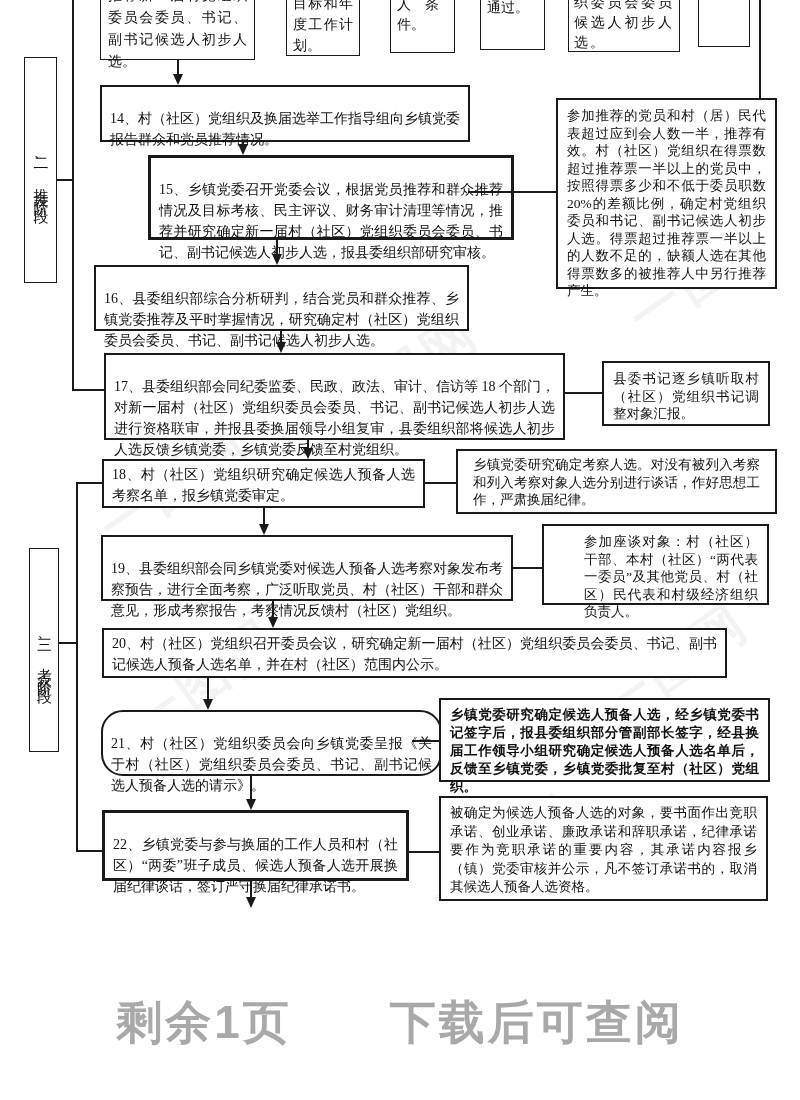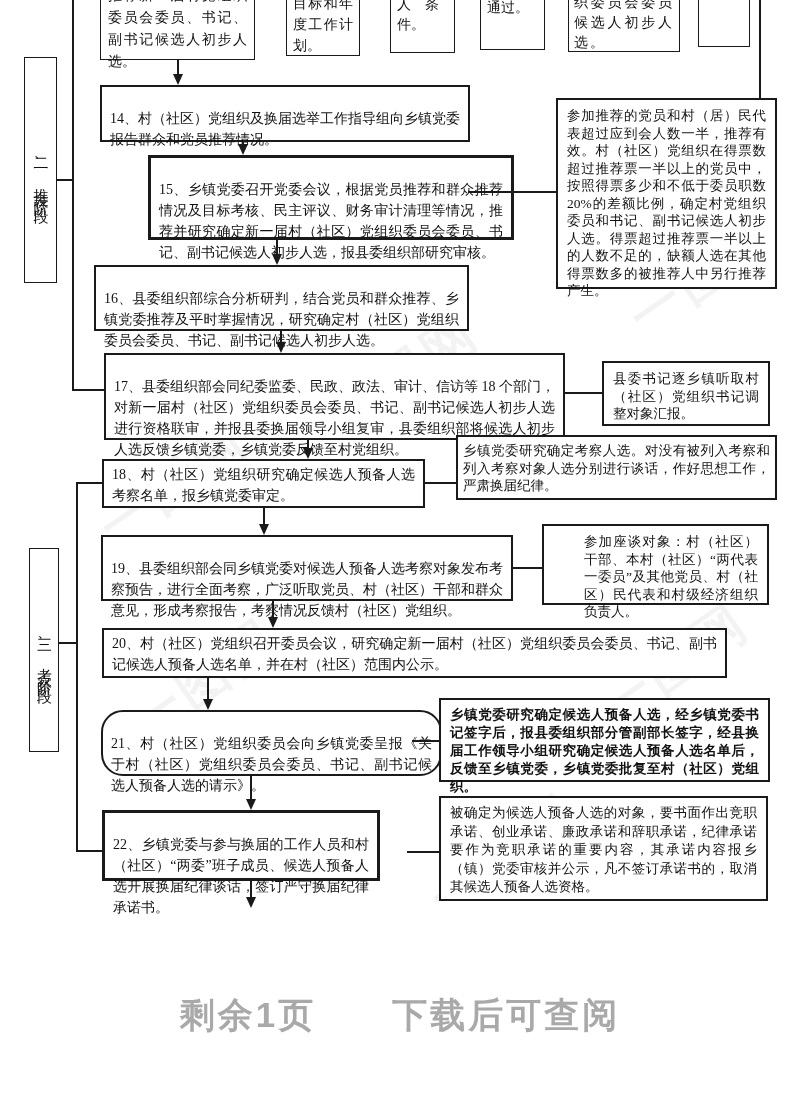--- a/index.html
+++ b/index.html
@@ -32,21 +32,21 @@
   .arrowhead{
     position:absolute;width:0;height:0;
     border-left:5px solid transparent;border-right:5px solid transparent;
     border-top:11px solid #1a1a1a;
   }
   .pre{white-space:pre-line;}
   .ls2{letter-spacing:2px;}
   .bottom-mark{
     position:absolute;left:0;right:0;top:992px;text-align:center;
     font-family:"Liberation Sans","DejaVu Sans",sans-serif;
-    font-weight:bold;font-size:35px;color:#a9a9a9;letter-spacing:3px;
+    font-weight:bold;font-size:46px;color:#a9a9a9;letter-spacing:3px;
   }
   .ghost{
     position:absolute;font-size:52px;color:#000;opacity:0.045;
     transform:rotate(-35deg);font-weight:bold;pointer-events:none;
     font-family:"Liberation Sans","DejaVu Sans",sans-serif;letter-spacing:4px;
   }
 </style>
 </head>
 <body>
 
@@ -80,25 +80,25 @@
   <div class="hline" style="left:76px;top:850px;width:27px;"></div>
 
   <div class="box" style="left:100px;top:85px;width:370px;height:57px;">14、村（社区）党组织及换届选举工作指导组向乡镇党委报告群众和党员推荐情况。</div>
   <div class="box thick" style="left:102px;top:155px;width:366px;height:85px;margin-left:46px;">15、乡镇党委召开党委会议，根据党员推荐和群众推荐情况及目标考核、民主评议、财务审计清理等情况，推荐并研究确定新一届村（社区）党组织委员会委员、书记、副书记候选人初步人选，报县委组织部研究审核。</div>
   <div class="box" style="left:94px;top:265px;width:375px;height:66px;">16、县委组织部综合分析研判，结合党员和群众推荐、乡镇党委推荐及平时掌握情况，研究确定村（社区）党组织委员会委员、书记、副书记候选人初步人选。</div>
   <div class="box" style="left:104px;top:353px;width:461px;height:87px;">17、县委组织部会同纪委监委、民政、政法、审计、信访等 18 个部门，对新一届村（社区）党组织委员会委员、书记、副书记候选人初步人选进行资格联审，并报县委换届领导小组复审，县委组织部将候选人初步人选反馈乡镇党委，乡镇党委反馈至村党组织。</div>
   <div class="box" style="left:102px;top:459px;width:323px;height:49px;padding:3px 8px;">18、村（社区）党组织研究确定候选人预备人选考察名单，报乡镇党委审定。</div>
   <div class="box" style="left:101px;top:535px;width:412px;height:66px;">19、县委组织部会同乡镇党委对候选人预备人选考察对象发布考察预告，进行全面考察，广泛听取党员、村（社区）干部和群众意见，形成考察报告，考察情况反馈村（社区）党组织。</div>
   <div class="box" style="left:102px;top:628px;width:625px;height:50px;padding:3px 8px;">20、村（社区）党组织召开委员会议，研究确定新一届村（社区）党组织委员会委员、书记、副书记候选人预备人选名单，并在村（社区）范围内公示。</div>
   <div class="box" style="left:101px;top:710px;width:341px;height:66px;border-radius:22px;">21、村（社区）党组织委员会向乡镇党委呈报《关于村（社区）党组织委员会委员、书记、副书记候选人预备人选的请示》。</div>
-  <div class="box thick" style="left:102px;top:810px;width:278px;height:71px;">22、乡镇党委与参与换届的工作人员和村（社区）“两委”班子成员、候选人预备人选开展换届纪律谈话，签订严守换届纪律承诺书。</div>
+  <div class="box thick" style="left:102px;top:810px;width:307px;height:71px;">22、乡镇党委与参与换届的工作人员和村（社区）“两委”班子成员、候选人预备人选开展换届纪律谈话，签订严守换届纪律承诺书。</div>
 
   <div class="ann" style="left:556px;top:98px;width:221px;height:191px;">参加推荐的党员和村（居）民代表超过应到会人数一半，推荐有效。村（社区）党组织在得票数超过推荐票一半以上的党员中，按照得票多少和不低于委员职数 20%的差额比例，确定村党组织委员和书记、副书记候选人初步人选。得票超过推荐票一半以上的人数不足的，缺额人选在其他得票数多的被推荐人中另行推荐产生。</div>
   <div class="ann" style="left:602px;top:361px;width:168px;height:65px;">县委书记逐乡镇听取村（社区）党组织书记调整对象汇报。</div>
-  <div class="ann" style="left:456px;top:435px;width:321px;height:65px;padding:5px 5px;">乡镇党委研究确定考察人选。对没有被列入考察和列入考察对象人选分别进行谈话，作好思想工作，严肃换届纪律。</div>
+  <div class="ann" style="left:456px;top:449px;width:321px;height:65px;padding:5px 15px;">乡镇党委研究确定考察人选。对没有被列入考察和列入考察对象人选分别进行谈话，作好思想工作，严肃换届纪律。</div>
   <div class="ann" style="left:542px;top:524px;width:227px;height:81px;padding-left:40px;">参加座谈对象：村（社区）干部、本村（社区）“两代表一委员”及其他党员、村（社区）民代表和村级经济组织负责人。</div>
   <div class="ann" style="left:439px;top:698px;width:331px;height:84px;padding:6px 9px;line-height:18px;font-weight:bold;">乡镇党委研究确定候选人预备人选，经乡镇党委书记签字后，报县委组织部分管副部长签字，经县换届工作领导小组研究确定候选人预备人选名单后，反馈至乡镇党委，乡镇党委批复至村（社区）党组织。</div>
   <div class="ann" style="left:439px;top:796px;width:329px;height:105px;padding:6px 9px;line-height:18.5px;">被确定为候选人预备人选的对象，要书面作出竞职承诺、创业承诺、廉政承诺和辞职承诺，纪律承诺要作为竞职承诺的重要内容，其承诺内容报乡（镇）党委审核并公示，凡不签订承诺书的，取消其候选人预备人选资格。</div>
 
   <div class="hline" style="left:468px;top:191px;width:88px;"></div>
   <div class="hline" style="left:565px;top:392px;width:37px;"></div>
   <div class="hline" style="left:425px;top:482px;width:31px;"></div>
   <div class="hline" style="left:513px;top:567px;width:29px;"></div>
   <div class="hline" style="left:412px;top:740px;width:27px;"></div>
   <div class="hline" style="left:407px;top:851px;width:32px;"></div>

